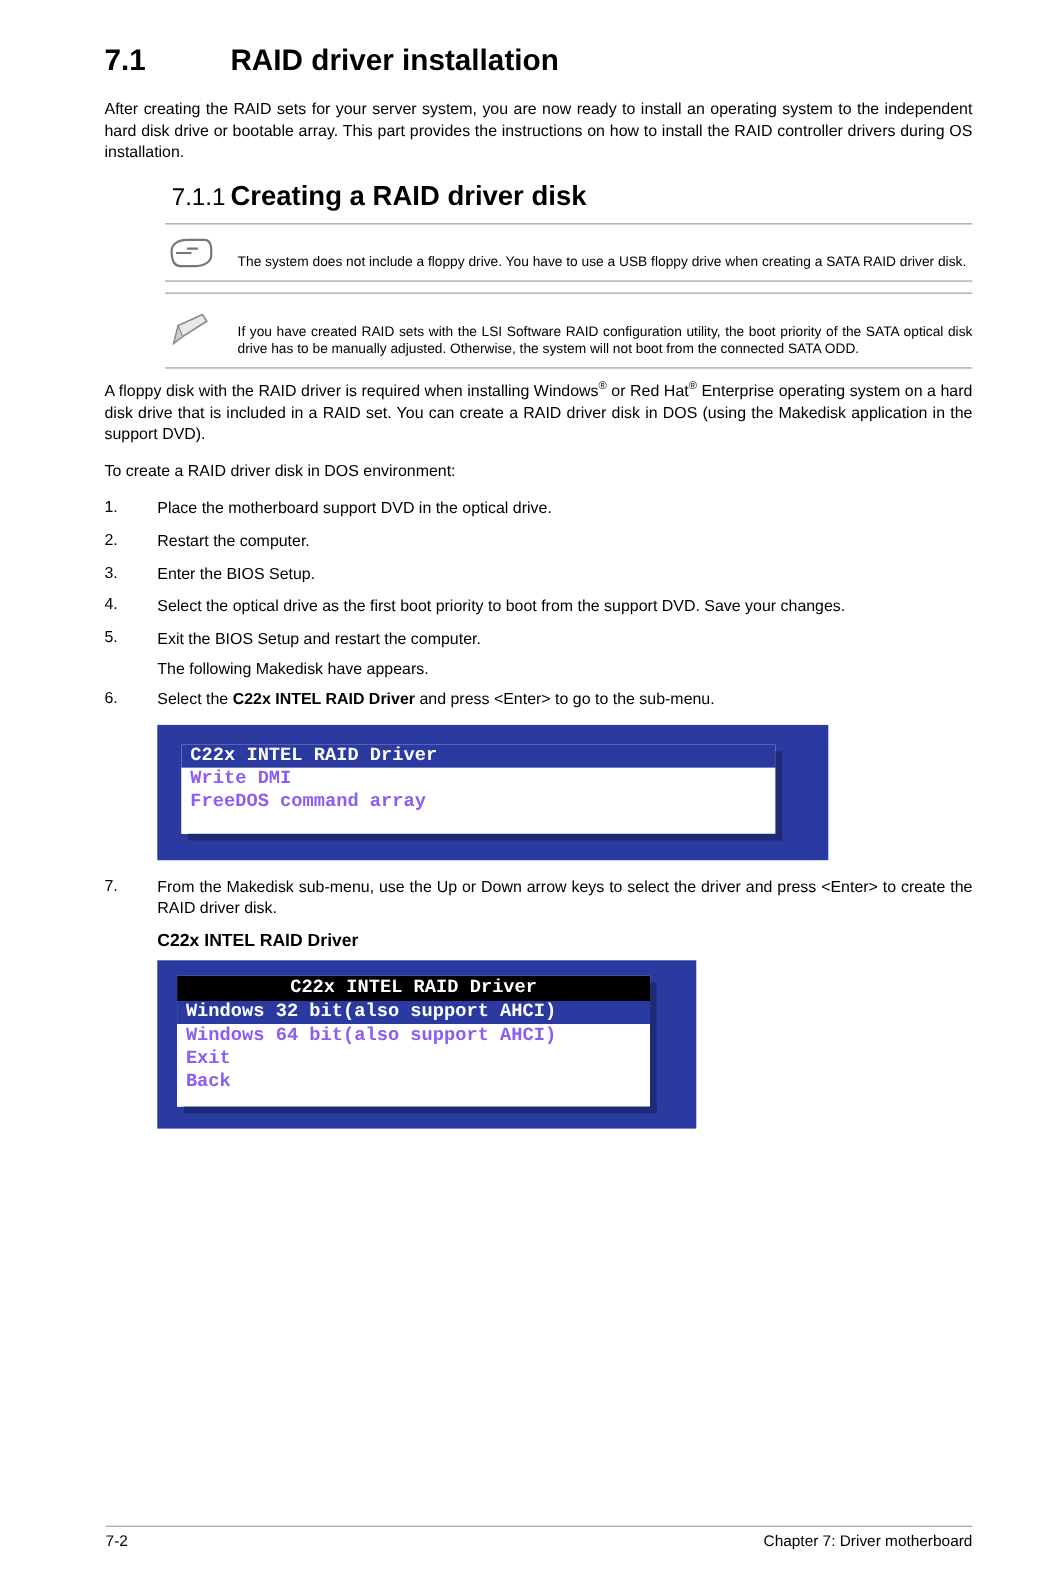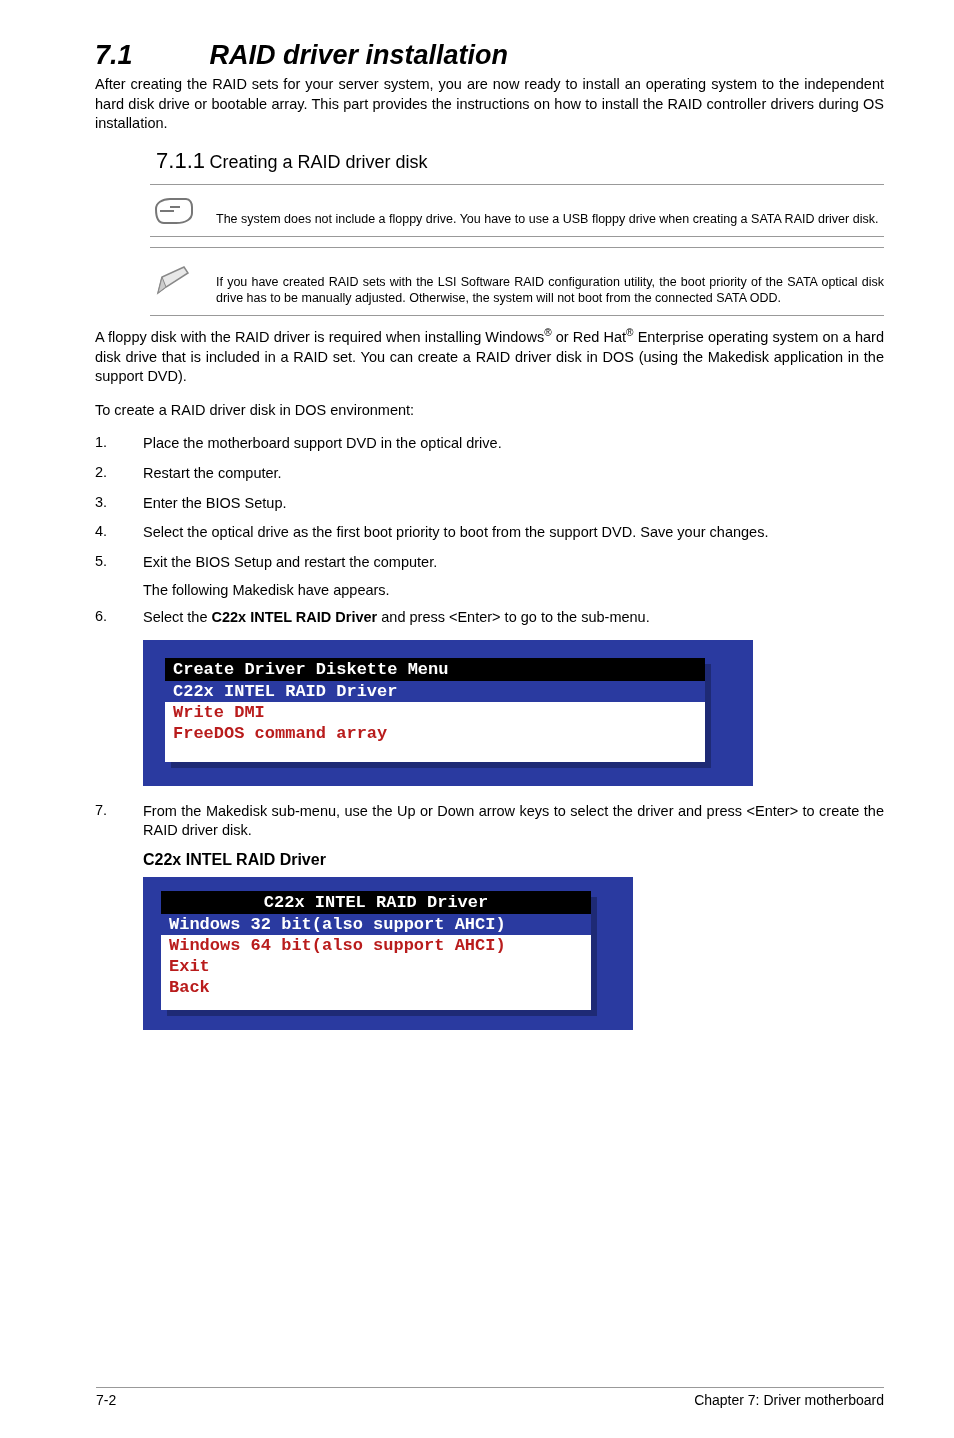--- a/index.html
+++ b/index.html
@@ -9,27 +9,27 @@
     padding: 0;
     background: #fff;
     color: #000;
     width: 954px;
     height: 1438px;
     position: relative;
   }
   .page {
     padding: 40px 70px 0 95px;
   }
-  .h1-row { margin-bottom: 4px; font-style: italic; }
+  .h1-row { margin-bottom: 20px; }
   .h1-num { font-size: 27px; font-weight: bold; display: inline-block; min-width: 110px; }
   .h1-title { font-size: 27px; font-weight: bold; }
   .body-text { font-size: 14.5px; line-height: 1.35; margin: 2px 0 14px 0; text-align: justify;}
   .h2-row { margin: 6px 0 10px 0; }
   .h2-num { font-size: 22px; font-weight: normal; display: inline-block; min-width: 110px; text-align: right; }
-  .h2-title { font-size: 18px; font-weight: normal; text-align: center; }
+  .h2-title { font-size: 25px; font-weight: bold; text-align: center; }
 
   .note-block {
     border-top: 1px solid #999;
     border-bottom: 1px solid #999;
     padding: 8px 0;
     margin: 6px 0 10px 55px;
     display: flex;
     align-items: center;
     gap: 18px;
   }
@@ -62,21 +62,21 @@
     font-weight: bold; font-size: 17px;
     padding: 2px 8px;
   }
   .menu-sel {
     background: #2a3aa0; color: #fff;
     font-family: "Courier New", monospace;
     font-weight: bold; font-size: 17px;
     padding: 1px 8px;
   }
   .menu-item {
-    background: #fff; color: #b91c1c;
+    background: #fff; color: #8b5cf6;
     font-family: "Courier New", monospace;
     font-weight: bold; font-size: 17px;
     padding: 1px 8px;
   }
   .menu-pad { height: 18px; background:#fff;}
 
   .sub-heading { font-size: 16px; font-weight: bold; margin: 10px 0 8px 48px;}
 
   .menu-outer2 {
     margin: 6px 0 0 48px;
@@ -174,21 +174,20 @@
     <div class="list-item">
       <div class="list-num">6.</div>
       <div class="list-text">
         <span>Select the </span><b>C22x INTEL RAID Driver</b><span> and press &lt;Enter&gt; to go to the sub-menu.</span>
       </div>
     </div>
   </div>
 
   <div class="menu-outer">
     <div class="menu-inner">
-      <div class="menu-title-bar">Create Driver Diskette Menu</div>
       <div class="menu-sel">C22x INTEL RAID Driver</div>
       <div class="menu-item">Write DMI</div>
       <div class="menu-item">FreeDOS command array</div>
       <div class="menu-pad"></div>
       <div class="menu-inner-shadow-r"></div>
       <div class="menu-inner-shadow-b"></div>
     </div>
   </div>
 
   <div class="list">

